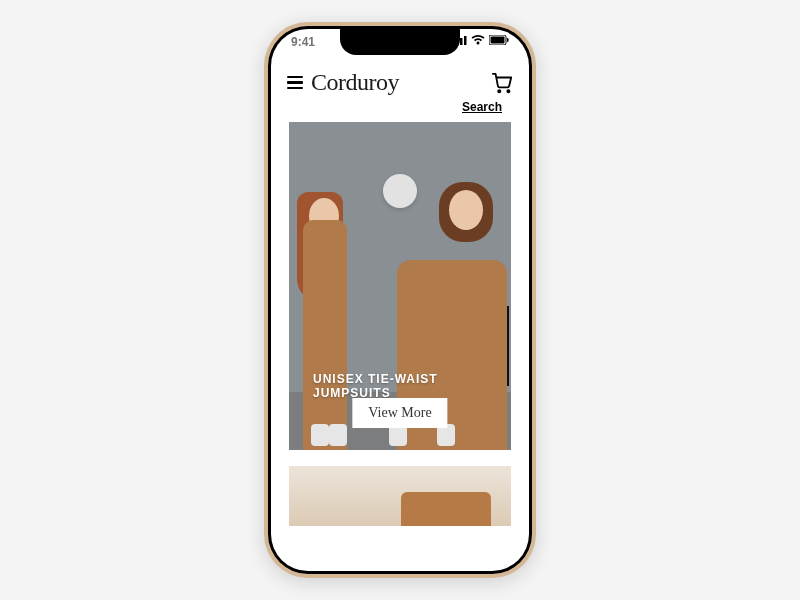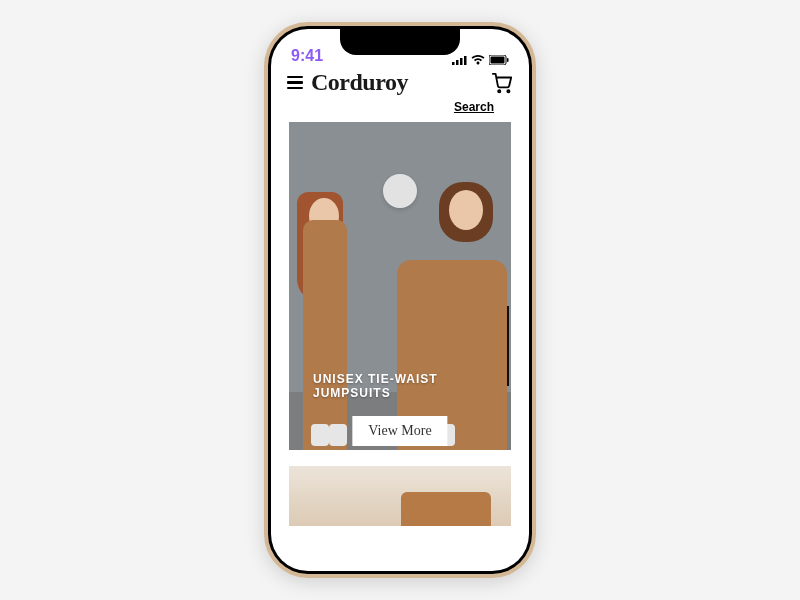--- a/index.html
+++ b/index.html
@@ -43,50 +43,50 @@
     width: 120px;
     height: 26px;
     background: #000;
     border-radius: 0 0 16px 16px;
     z-index: 10;
   }
   .status-bar {
     height: 36px;
     display: flex;
     justify-content: space-between;
-    align-items: flex-end;
+    align-items: flex-start;
     padding: 0 20px;
-    font-size: 16px;
+    font-size: 12px;
     font-weight: 600;
-    color: #8b5cf6;
+    color: #737373;
     padding-top: 6px;
   }
   .status-right { display:flex; gap:4px; align-items:center; }
   .header {
     display: flex;
     align-items: center;
     padding: 4px 16px 0 16px;
     gap: 8px;
   }
   .hamburger {
     display:flex; flex-direction:column; gap:3px; cursor:pointer;
   }
   .hamburger span { width:16px; height:2.5px; background:#000; border-radius:1px; }
   .brand {
     font-family: Georgia, 'Times New Roman', serif;
-    font-weight: 700;
+    font-weight: 400;
     font-size: 24px;
     letter-spacing: -0.5px;
     color: #1a1a1a;
     flex: 1;
   }
   .cart { cursor:pointer; }
   .search-row {
     text-align: right;
-    padding: 4px 35px 6px;
+    padding: 4px 27px 6px;
     font-weight: 700;
     font-size: 12px;
     text-decoration: underline;
     cursor:pointer;
     color:#000;
   }
   .content {
     padding: 2px 18px 0 18px;
     height: calc(100% - 98px);
     overflow: hidden;
@@ -140,21 +140,21 @@
     color:#fff;
     font-weight:700;
     font-size:12px;
     letter-spacing:1px;
     text-shadow: 0 1px 2px rgba(0,0,0,0.3);
     text-transform: uppercase;
   }
   .view-more {
     position:absolute;
     left:50%; transform:translateX(-50%);
-    bottom:4px;
+    bottom:22px;
     background:#fff;
     color:#333;
     border:none;
     padding:7px 16px;
     font-family: Georgia, serif;
     font-size:14px;
     cursor:pointer;
   }
   .next-card {
     margin-top:16px;

